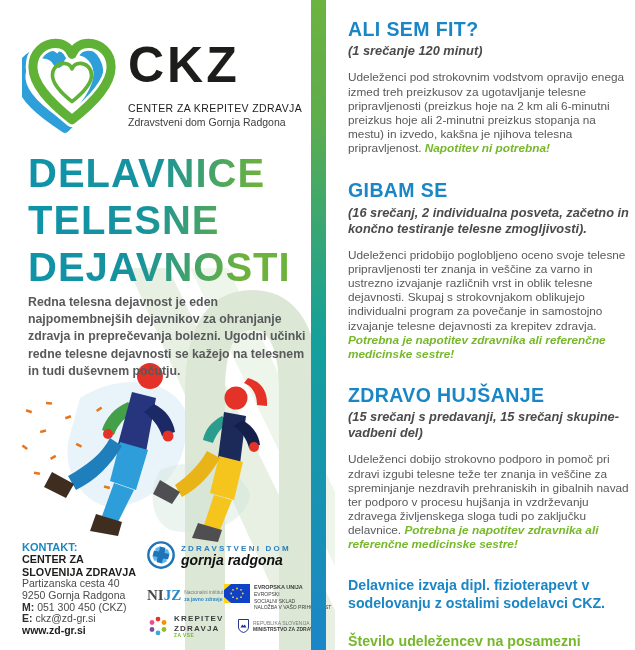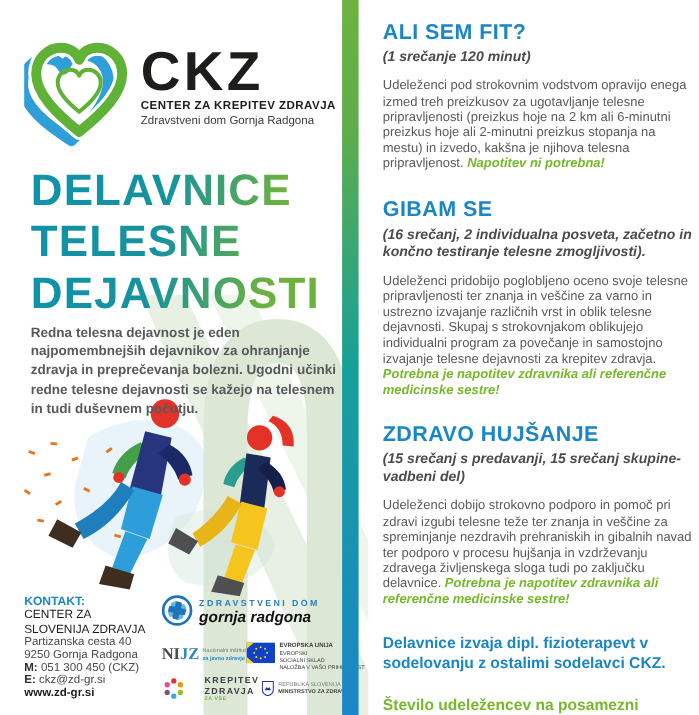--- a/index.html
+++ b/index.html
@@ -10,49 +10,49 @@
   
   .bg-deco{left:0;top:0;z-index:0;}
   .divider{left:311px;top:0;width:15px;height:650px;z-index:3;
            background:linear-gradient(180deg,#6cb33f 0%,#5ead4c 18%,#14a09a 52%,#1b86c8 100%);}
 
   
   .logo-row{left:22px;top:30px;z-index:2;}
   .logo-heart{position:absolute;left:0;top:0;}
   .logo-text{position:absolute;left:106px;top:10px;width:200px;}
   .logo-acronym{font-size:50px;font-weight:800;color:#1d1d1b;letter-spacing:3px;line-height:1;}
-  .logo-org{margin-top:0;font-size:10.5px;font-weight:bold;color:#1d1d1b;letter-spacing:.4px;}
+  .logo-org{margin-top:12px;font-size:10.5px;font-weight:normal;color:#1d1d1b;letter-spacing:.4px;}
   .logo-suborg{margin-top:2px;font-size:10.5px;color:#3c3c3b;}
 
   .title{left:28px;top:150px;z-index:2;font-size:40px;font-weight:800;letter-spacing:1px;line-height:1.18;
          background:linear-gradient(100deg,#0f93a8 8%,#17929d 45%,#6db23c 82%);
          -webkit-background-clip:text;background-clip:text;color:transparent;}
   .intro{left:28px;top:294px;width:284px;z-index:2;font-size:12.3px;line-height:1.4;color:#58595b;font-weight:bold;}
 
   .illustration{left:10px;top:350px;z-index:1;}
 
   .contact{left:22px;top:541px;width:125px;z-index:2;font-size:10.5px;line-height:1.13;color:#4a4a4c;}
   .contact .c-head{color:#1a86c5;font-weight:800;font-size:11px;}
-  .contact .c-org{font-weight:400;color:#1d1d1b;font-size:10.8px;}
+  .contact .c-org{font-weight:700;color:#1d1d1b;font-size:10.8px;}
   .contact .c-web{font-weight:800;color:#1d1d1b;}
   .contact b{color:#2f2f31;}
 
   
   .zd-logo{left:146px;top:540px;z-index:2;display:flex;align-items:center;gap:5px;}
   .zd-text1{font-size:8px;letter-spacing:2.2px;color:#2a7fc0;font-weight:bold;}
   .zd-text2{font-size:14px;font-weight:700;font-style:italic;color:#111;line-height:1;}
   .nijz{left:147px;top:588px;z-index:2;display:flex;align-items:center;gap:3px;}
   .nijz-acro{font-size:15px;font-weight:800;line-height:1;font-family:Liberation Serif, serif;}
   .nijz-dark{color:#4a4a4a;}.nijz-blue{color:#2b87c8;}
   .tinytxt{font-size:5px;line-height:1.25;color:#7a7a7a;}
   .tinyblue{color:#2b87c8;font-weight:bold;}
   .eu{left:224px;top:584px;z-index:2;display:flex;align-items:flex-start;gap:4px;}
   .eu-lines{font-size:5px;line-height:1.3;color:#3c3c3b;}
   .eu-l1{font-weight:bold;font-size:5.5px;}
-  .krepitev{left:146px;top:614px;z-index:2;display:flex;align-items:center;gap:16px;}
+  .krepitev{left:146px;top:614px;z-index:2;display:flex;align-items:center;gap:4px;}
   .kz-lines{font-size:8px;font-weight:800;letter-spacing:1.2px;color:#3d3d3f;line-height:1.15;}
   .kz-zavse{font-size:4.8px;color:#76b82a;font-weight:bold;letter-spacing:.5px;}
   .ministry{left:238px;top:619px;z-index:2;display:flex;align-items:center;gap:4px;}
 
   
   .rcol{left:348px;top:0;width:282px;height:459px;z-index:2;}
   .section h2{margin:0;font-size:19.5px;font-weight:800;color:#1a86c5;letter-spacing:.4px;line-height:1.1;}
   .section .sub{margin:3px 0 0 0;font-size:12.8px;font-weight:bold;font-style:italic;color:#4b4b4d;line-height:1.25;}
   .section .body{margin:11px 0 0 0;font-size:11.8px;line-height:1.2;color:#58595b;}
   .note{color:#76b82a;font-style:italic;font-weight:600;}

